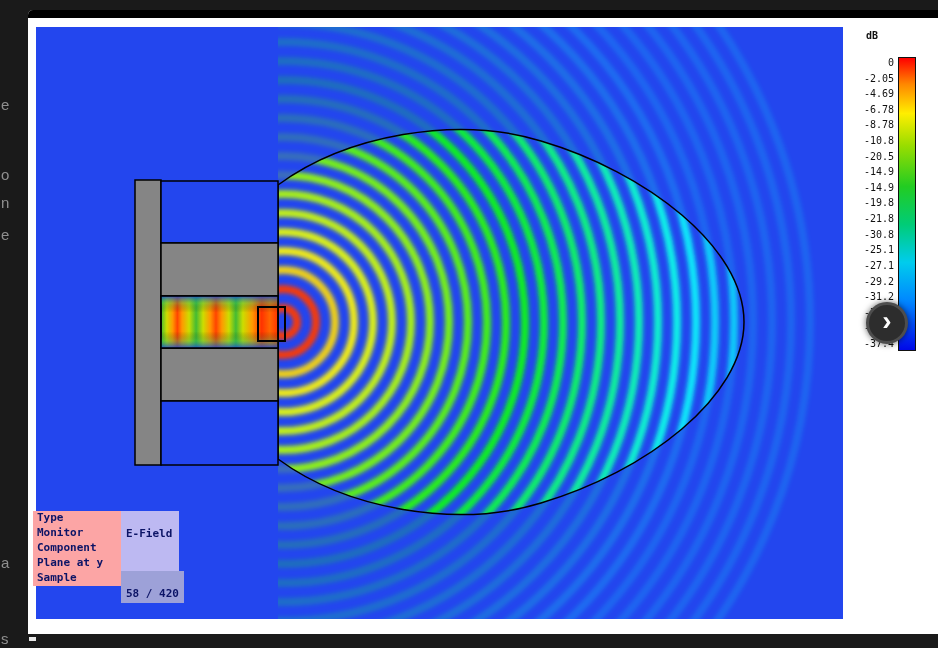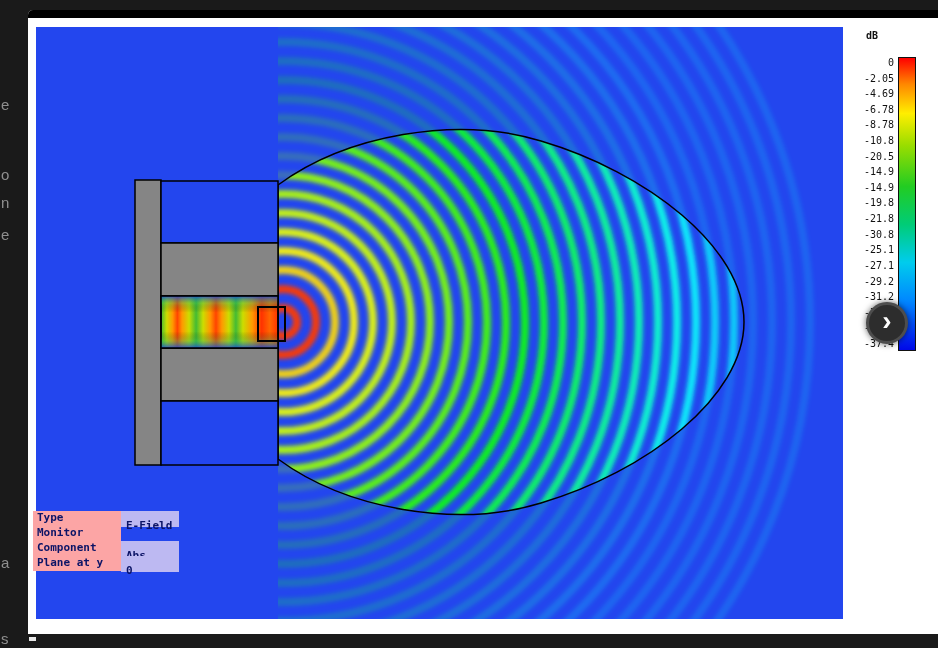--- a/index.html
+++ b/index.html
@@ -16,21 +16,21 @@
   #legend .ticks{display:flex;flex-direction:column;justify-content:space-between;height:292px;
                  width:44px;align-items:flex-end;padding-right:4px;box-sizing:border-box;
                  font:10px "DejaVu Sans Mono",monospace;color:#111;}
   #legend .bar{width:16px;height:292px;border:1px solid #111;
       background:linear-gradient(to bottom,#ff0000 0%,#ff8800 9%,#ffee00 19%,#99dd00 30%,
       #22cc22 44%,#00cc77 57%,#00cced 70%,#0088ff 83%,#0008e8 100%);}
   
   #info-table{position:absolute;left:33px;top:511px;}
   .trow{display:flex;height:15px;line-height:15px;font:bold 11px "DejaVu Sans Mono",monospace;color:#0c1466;}
   .tlabel{width:88px;background:#fca5a5;padding-left:4px;flex:none;box-sizing:border-box;white-space:pre;}
-  .tvalue{background:#9da1d8;padding:8px 5px;white-space:pre;}
+  .tvalue{background:#9da1d8;padding:16px 5px;white-space:pre;}
   .tvalue.hl{background:#bdb9f2;min-width:48px;}
   
   #next-btn{position:absolute;left:866px;top:302px;width:42px;height:42px;border-radius:50%;
      background:#2d2d2d;border:3px solid #4d4d4d;box-sizing:border-box;cursor:pointer;
      display:flex;align-items:center;justify-content:center;box-shadow:0 0 6px rgba(0,0,0,.6);}
   #next-btn span{color:#fff;font-size:28px;line-height:1;font-weight:bold;margin-top:-4px;}
   #page-dot{position:absolute;left:29px;top:637px;width:7px;height:4px;background:#e8e8e8;}
 </style>
 </head>
 <body>
@@ -206,19 +206,23 @@
       <span class="tlabel">Monitor</span>
     </div>
     <div class="trow">
       <span class="tlabel">Component</span>
       <span class="tvalue hl">Abs</span>
     </div>
     <div class="trow">
       <span class="tlabel">Plane at y</span>
       <span class="tvalue hl">0</span>
     </div>
+    <div class="trow">
+      <span class="tlabel">Sample</span>
+      <span class="tvalue">58 / 420</span>
+    </div>
   </div>
 
 <div id="next-btn">
   <span>›</span>
 </div>
 
 <div id="page-dot"></div>
 
 </body></html>

